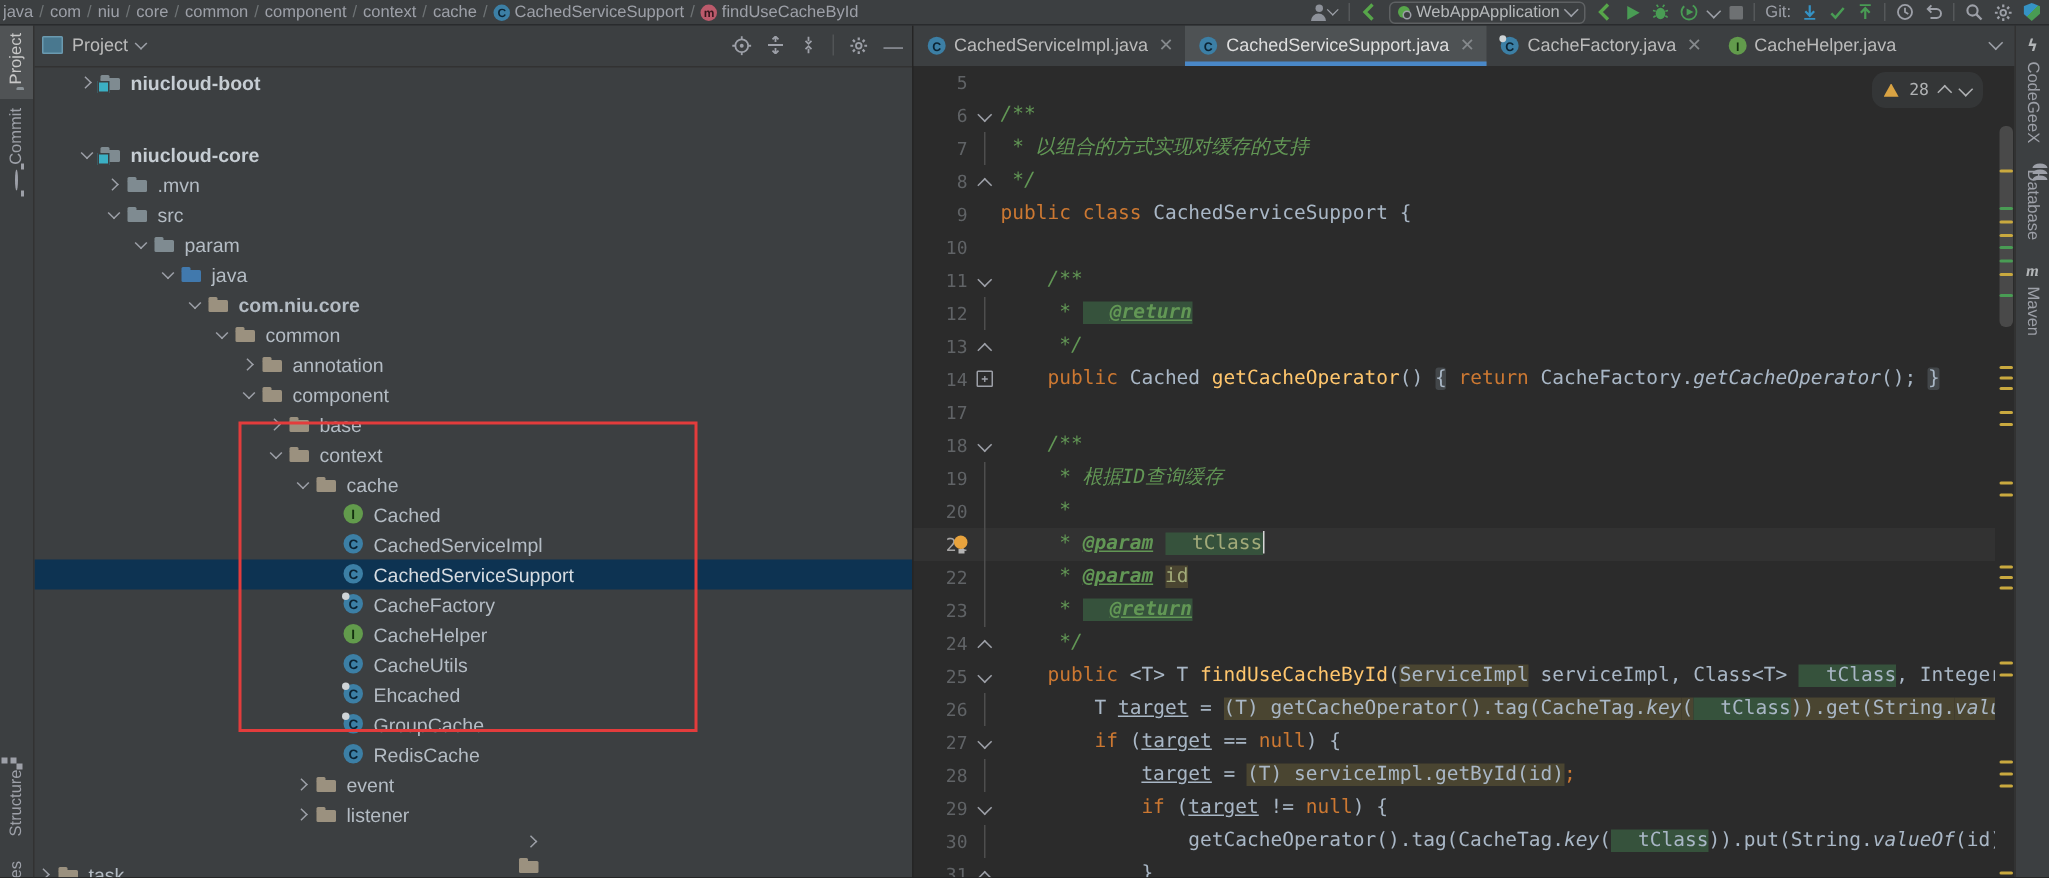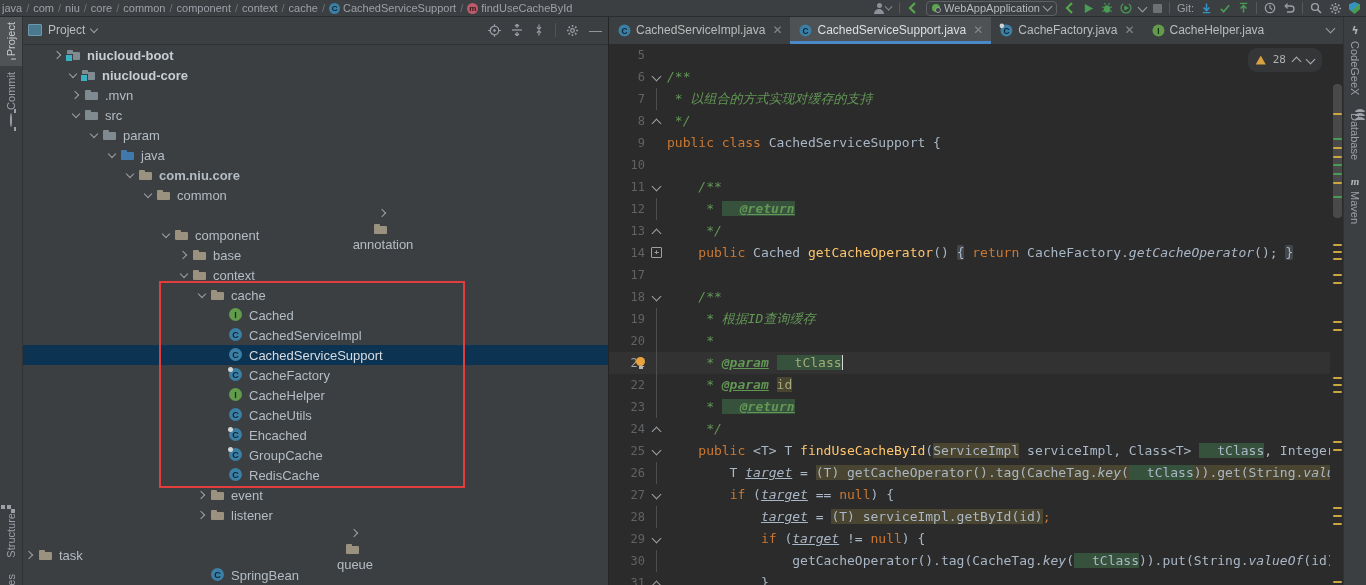--- a/index.html
+++ b/index.html
@@ -111,21 +111,21 @@
   .fline::after{content:"";position:absolute;left:7px;top:0;bottom:0;width:1px;background:#4e4e4e;}
   .bulb{position:absolute;left:-13px;top:5px;width:9px;height:9px;border-radius:50%;background:#e8a33d;}
   .bulb::after{content:"";position:absolute;left:2.5px;bottom:-2.5px;width:4px;height:3px;background:#b5b5b5;}
   .txt{white-space:pre;overflow:hidden;flex:1;color:#a9b7c6;}
   .tk.kw{color:#cc7832;} .tk.pl{color:#a9b7c6;}
   .tk.doc{color:#629755;font-style:italic;}
   .tk.tag{color:#629755;font-style:italic;font-weight:700;text-decoration:underline;}
   .tk.prm{color:#a2aa79;}
   .tk.dec{color:#ffc66d;}
   .tk.sta{font-style:italic;}
-  .tk.ul{text-decoration:underline;font-style:italic;}
+  .tk.ul{text-decoration:underline;}
   .tk.o{background:#4a4531;}
   .tk.g{background:#36523c;padding-left:18px;}
   .tk.chip{background:#43474a;border-radius:2px;}
   .caret{display:inline-block;width:1.5px;height:15px;background:#d8d8d8;vertical-align:-3px;}
   
   .inspect{position:absolute;top:4px;right:22px;display:flex;align-items:center;gap:7px;
            font-size:11px;color:#afb1b3;background:rgba(60,63,65,.55);border-radius:9px;padding:1px 8px;z-index:4;}
   .warn-tri{width:10px;height:9px;background:#d9a343;clip-path:polygon(50% 0,100% 100%,0 100%);}
   .i-chev{width:6px;height:6px;border-right:1.5px solid #afb1b3;border-bottom:1.5px solid #afb1b3;cursor:pointer;}
   .i-chev.up{transform:rotate(-135deg);margin-top:3px;} .i-chev.dn{transform:rotate(45deg);margin-top:-2px;}
@@ -362,21 +362,21 @@
     </div>
     <div class="tree" id="tree">
       <div class="redbox"></div>
     <div class="trow bold" style="padding-left: 28px;">
           <span class="chev closed"></span>
           <span class="ti root">
             <span class="badge"></span>
           </span>
           <span>niucloud-boot</span>
         </div>
-        <div class="trow bold" style="padding-left: 43px;">
+        <div class="trow bold" style="padding-left: 28px; margin-top: 28px;">
           <span class="chev open"></span>
           <span class="ti root">
             <span class="badge"></span>
           </span>
           <span>niucloud-core</span>
         </div>
         <div class="trow" style="padding-left: 46px;">
           <span class="chev closed"></span>
           <span class="ti folder"></span>
           <span>.mvn</span>
@@ -399,21 +399,21 @@
         <div class="trow" style="padding-left: 100px; font-weight: bold;">
           <span class="chev open"></span>
           <span class="ti package"></span>
           <span>com.niu.core</span>
         </div>
         <div class="trow" style="padding-left: 118px;">
           <span class="chev open"></span>
           <span class="ti package"></span>
           <span>common</span>
         </div>
-        <div class="trow" style="padding-left: 136px; flex-direction: column;">
+        <div class="trow" style="padding-left: 136px;">
           <span class="chev closed"></span>
           <span class="ti package"></span>
           <span>annotation</span>
         </div>
         <div class="trow" style="padding-left: 136px;">
           <span class="chev open"></span>
           <span class="ti package"></span>
           <span>component</span>
         </div>
         <div class="trow" style="padding-left: 154px;">

